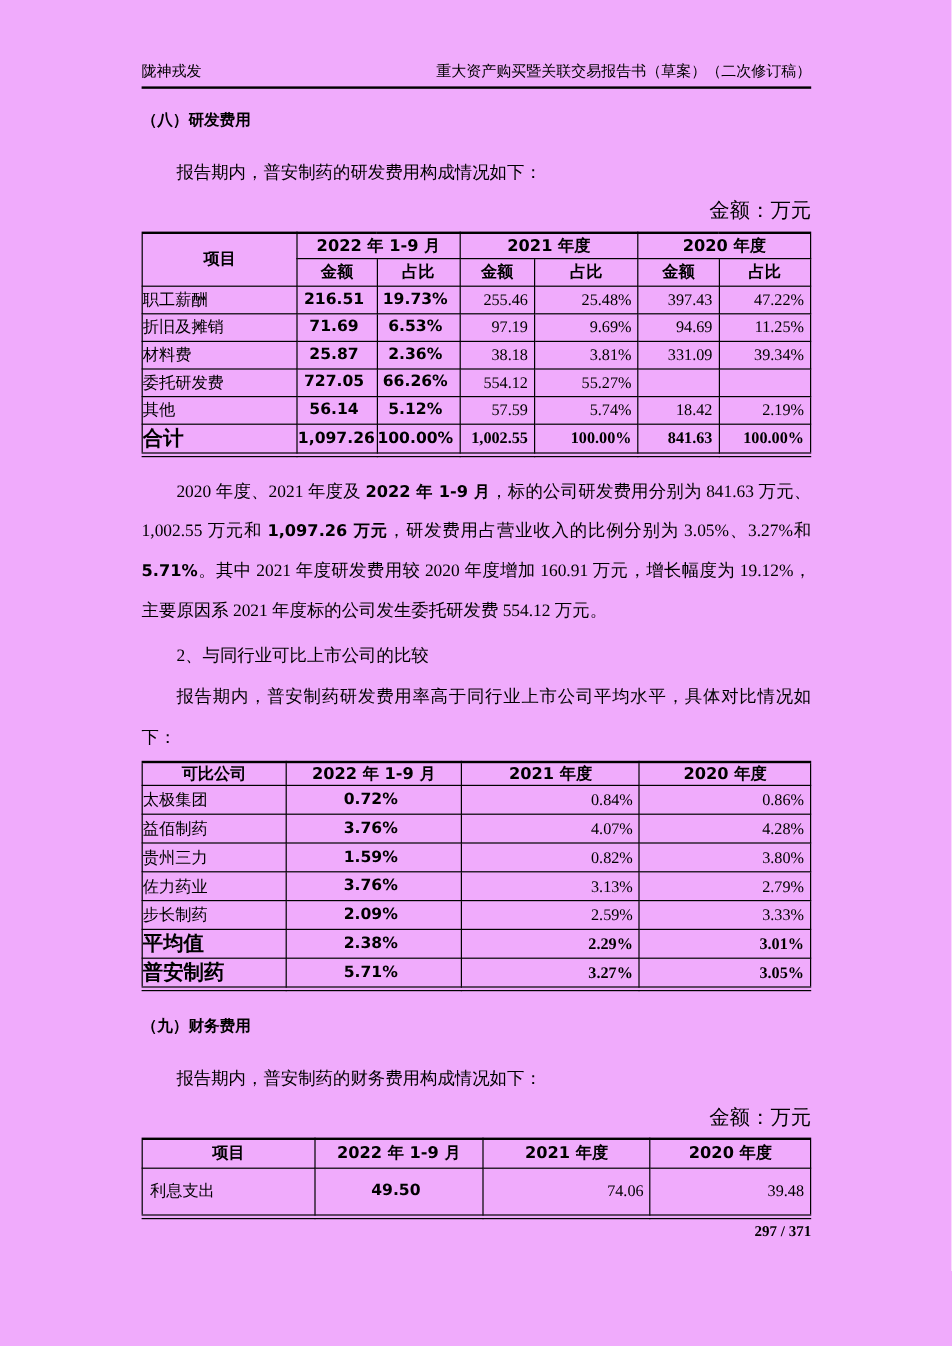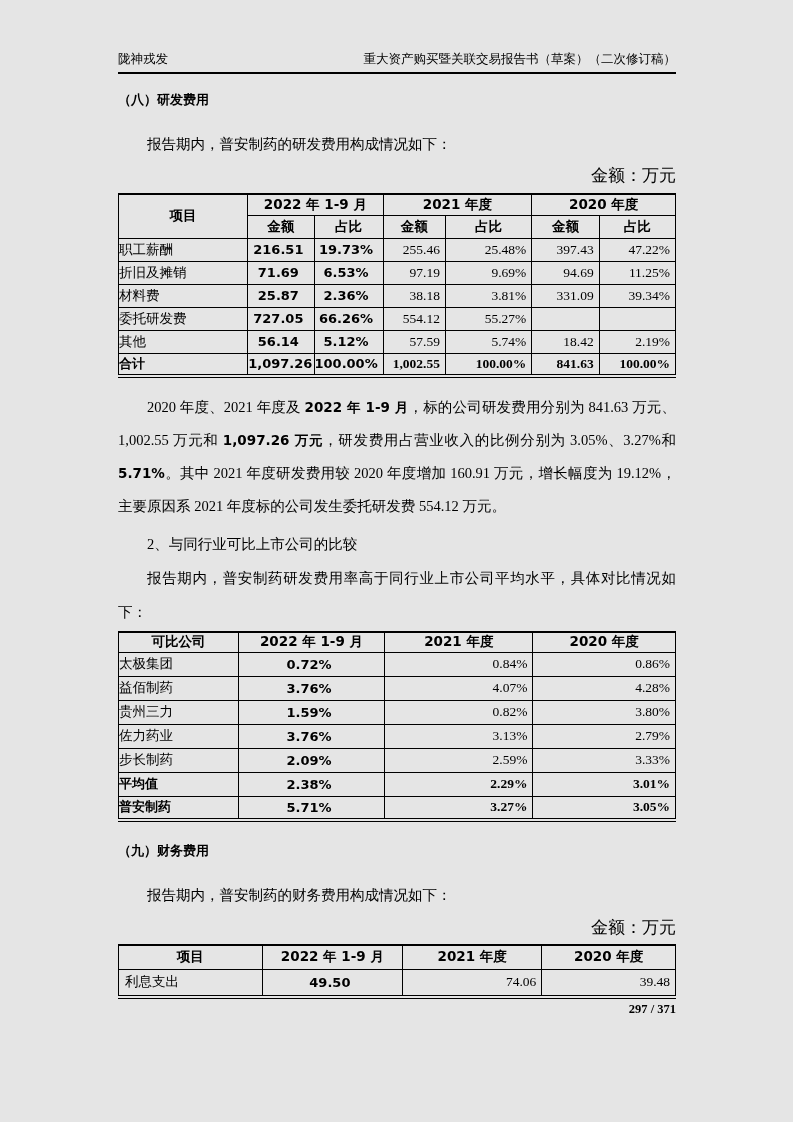--- a/index.html
+++ b/index.html
@@ -1,19 +1,19 @@
 <!DOCTYPE html>
 <html lang="zh"><head>
 <meta charset="utf-8">
 <style>
   html,body{margin:0;padding:0;background:#ffffff;}
   .page{
     position:relative;
     width:793px;height:1122px;
-    background:#e5e5e5;color:#000;
+    background:#f0abfc;color:#000;
     box-sizing:border-box;
     padding:0 117px 0 118px;
     overflow:hidden;
     font-family:"Liberation Serif","DejaVu Serif",serif;
   }
   
   .hdr{
     display:flex;justify-content:space-between;align-items:flex-end;
     padding-top:52px;padding-bottom:4px;
     border-bottom:2px solid #000;
@@ -49,31 +49,31 @@
   .lbl{text-align:left;}
   .lbl-left{text-align:left;padding-left:6px;}
   .val{text-align:right;padding-right:5px;}
   .b22{
     text-align:center;padding-right:5px;
     font-family:"DejaVu Sans","Liberation Sans",sans-serif;
     font-weight:700;font-size:13px;
   }
   tr.boldrow td{font-weight:700;}
   tr.boldrow .lbl,tr.boldrow .lbl-left{
-    font-family:"DejaVu Sans","Liberation Sans",sans-serif;font-size:13px;
+    font-family:"DejaVu Sans","Liberation Sans",sans-serif;font-size:17px;
   }
   .t-rd thead tr.r1 th{height:20px;}
   .t-rd thead tr.r2 th{height:22px;}
   .t-rd tbody tr{height:23px;}
   .t-rd{margin-top:0;}
   .t-cmp thead tr{height:20px;}
   .t-cmp tbody tr{height:24px;}
   .t-cmp{margin-top:2px;}
   .t-fin thead tr{height:24px;}
-  .t-fin tbody tr{height:28px;}
+  .t-fin tbody tr{height:41px;}
   .mt20{margin-top:20px;}
   
   .pagenum{
     text-align:right;font-weight:700;font-size:12.5px;margin-top:3px;
   }
 </style>
 </head>
 <body>
 
 <div class="page">

